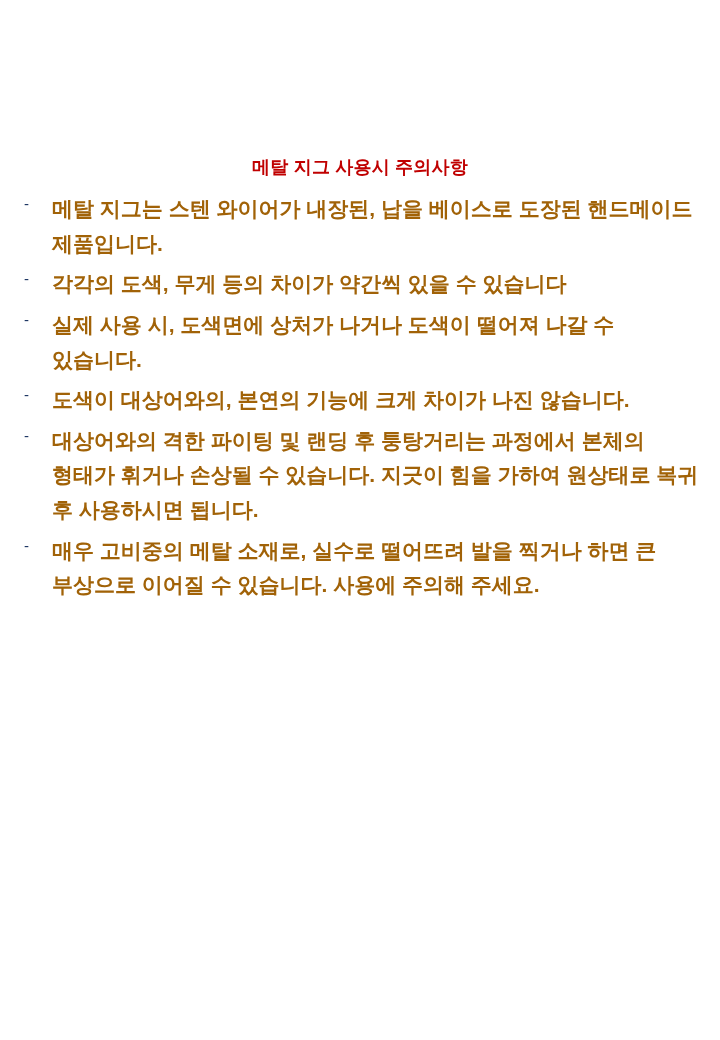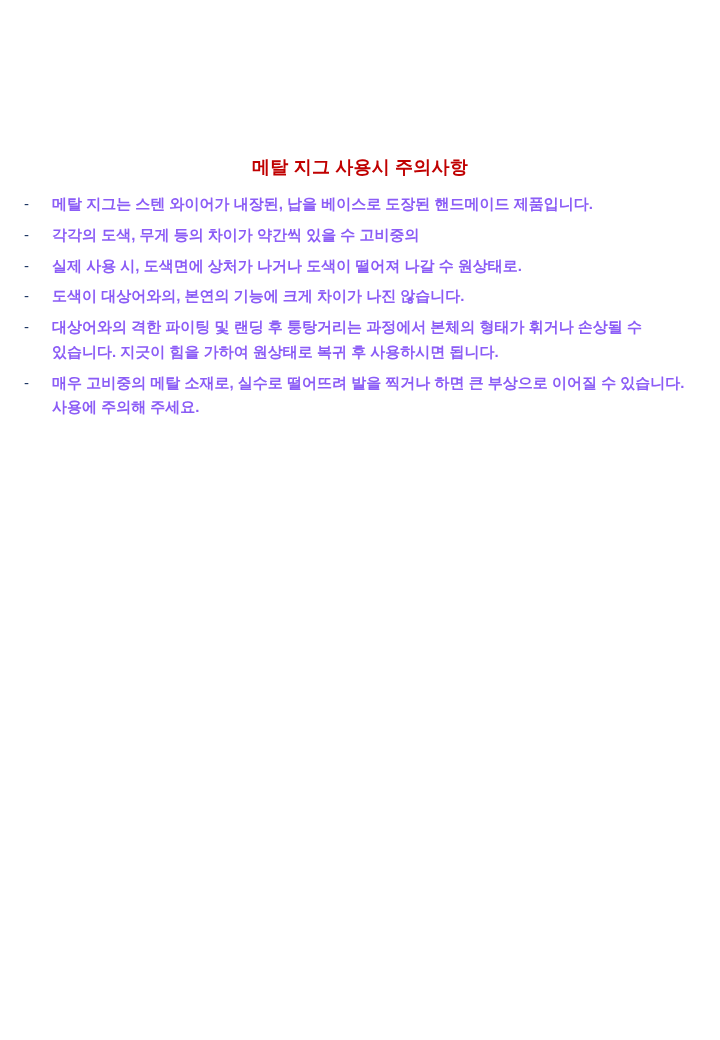--- a/index.html
+++ b/index.html
@@ -46,22 +46,22 @@
     width: 34px;
     font-size: 15px;
     color: #1f3864;
     line-height: 1.65;
     text-align: left;
     padding-left: 6px;
     box-sizing: border-box;
   }
   .item-text {
     flex: 1 1 auto;
-    font-size: 15px;
-    color: #8b5cf6;
+    font-size: 21px;
+    color: #a16207;
     line-height: 1.65;
     font-weight: bold;
     word-break: keep-all;
   }
 </style>
 </head>
 <body>
 
 <div class="page">
 
@@ -69,26 +69,26 @@
 
   <div class="notice-list">
 
     <div class="notice-item">
       <span class="bullet">-</span>
       <span class="item-text">메탈 지그는 스텐 와이어가 내장된, 납을 베이스로 도장된 핸드메이드 제품입니다.</span>
     </div>
 
     <div class="notice-item">
       <span class="bullet">-</span>
-      <span class="item-text">각각의 도색, 무게 등의 차이가 약간씩 있을 수 고비중의</span>
+      <span class="item-text">각각의 도색, 무게 등의 차이가 약간씩 있을 수 있습니다</span>
     </div>
 
     <div class="notice-item">
       <span class="bullet">-</span>
-      <span class="item-text">실제 사용 시, 도색면에 상처가 나거나 도색이 떨어져 나갈 수 원상태로.</span>
+      <span class="item-text">실제 사용 시, 도색면에 상처가 나거나 도색이 떨어져 나갈 수 있습니다.</span>
     </div>
 
     <div class="notice-item">
       <span class="bullet">-</span>
       <span class="item-text">도색이 대상어와의, 본연의 기능에 크게 차이가 나진 않습니다.</span>
     </div>
 
     <div class="notice-item">
       <span class="bullet">-</span>
       <span class="item-text">대상어와의 격한 파이팅 및 랜딩 후 퉁탕거리는 과정에서 본체의 형태가 휘거나 손상될 수 있습니다. 지긋이 힘을 가하여 원상태로 복귀 후 사용하시면 됩니다.</span>

